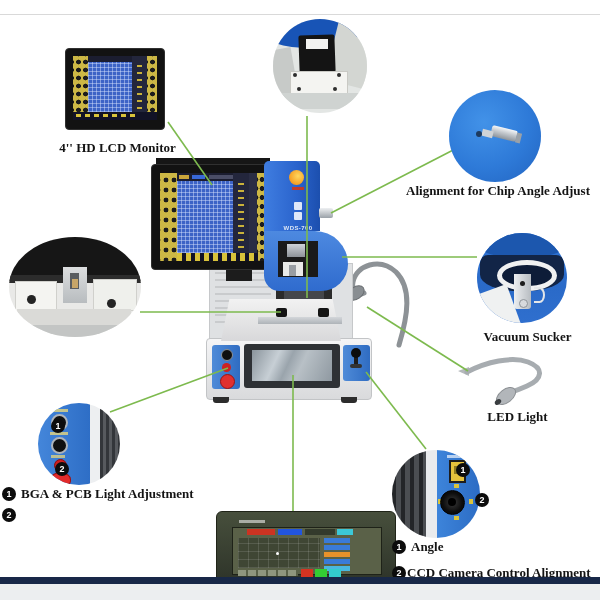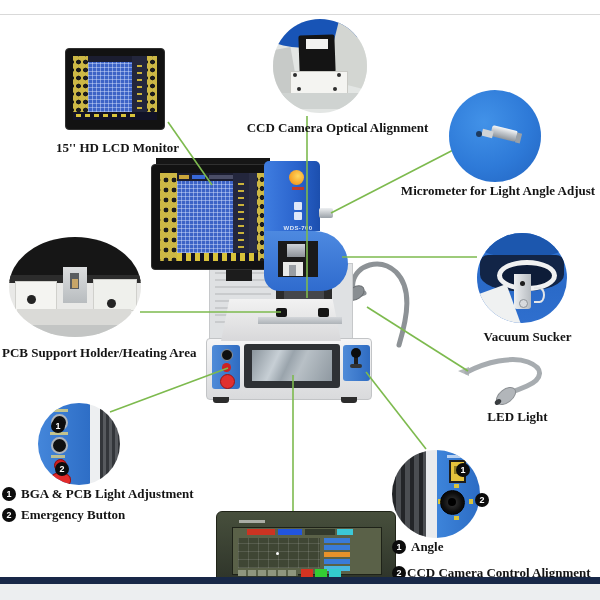--- a/index.html
+++ b/index.html
@@ -58,21 +58,21 @@
     <div class="a bluegrid" style="left:22px;top:7px;width:44px;height:64px;"></div>
     <div class="a hdr ydash" style="left:22px;top:7px;width:44px;height:6px;"></div>
     <div class="a darkcol" style="left:66px;top:7px;width:15px;height:64px;">
       <div class="a ytick" style="left:5px;top:4px;width:5px;height:56px;"></div>
     </div>
     <div class="a ys" style="left:81px;top:7px;width:10px;height:64px;"></div>
     <div class="a statusbar" style="left:7px;top:63px;width:84px;height:8px;">
       <div class="a ydash" style="left:3px;top:2px;width:62px;height:3px;"></div>
     </div>
   </div>
-  <div class="lbl lbl-c" style="left:35px;top:141px;width:165px;">15'' HD LCD Monitor</div>
+  <div class="lbl lbl-c" style="left:35px;top:141px;width:165px;">4'' HD LCD Monitor</div>
 
   <div class="a" style="left:156px;top:158px;width:114px;height:10px;background:#161616;z-index:20;"></div>
 
   <div class="a mon-bezel" style="left:151px;top:164px;width:122px;height:104px;z-index:21;">
     <div class="a ys" style="left:8px;top:8px;width:17px;height:88px;background-size:8px 10px;"></div>
     <div class="a bluegrid" style="left:25px;top:8px;width:56px;height:88px;"></div>
     <div class="a hdr" style="left:25px;top:8px;width:81px;height:8px;">
       <div class="a" style="left:2px;top:2px;width:10px;height:4px;background:#caa53a;"></div>
       <div class="a" style="left:15px;top:2px;width:13px;height:4px;background:#3868d8;"></div>
       <div class="a" style="left:32px;top:2px;width:40px;height:4px;background:#4a4d66;"></div>
@@ -149,44 +149,42 @@
     <div class="a" style="left:-4px;top:30px;width:26px;height:50px;background:#c7cac8;transform:rotate(-10deg);"></div>
     <div class="a" style="left:26px;top:16px;width:36px;height:38px;background:#141414;border-radius:2px;transform:rotate(-2deg);"></div>
     <div class="a" style="left:33px;top:20px;width:22px;height:10px;background:#f2f2f0;"></div>
     <div class="a" style="left:17px;top:52px;width:56px;height:22px;background:#f4f4f1;border:1px solid #c9c9c4;"></div>
     <div class="a" style="left:20px;top:54px;width:4px;height:4px;background:#2e2e2e;border-radius:50%;"></div>
     <div class="a" style="left:64px;top:54px;width:4px;height:4px;background:#2e2e2e;border-radius:50%;"></div>
     <div class="a" style="left:24px;top:68px;width:4px;height:4px;background:#2e2e2e;border-radius:50%;"></div>
     <div class="a" style="left:60px;top:68px;width:4px;height:4px;background:#2e2e2e;border-radius:50%;"></div>
     <div class="a" style="left:8px;top:74px;width:78px;height:16px;background:#cfd3d1;"></div>
   </div>
-  <div class="lbl lbl-c" style="left:240px;top:121px;width:195px;">CCD Camera Optical Alignment</div>
 
   <div class="circle" style="left:449px;top:90px;width:92px;height:92px;background:radial-gradient(circle at 38% 35%,#4292e8 0%,#2e7ad8 55%,#2264c0 100%);">
     <div class="a" style="left:42px;top:38px;width:26px;height:11px;background:linear-gradient(180deg,#f4f6f8,#c3c8cd 45%,#8e959c);border-radius:2px;transform:rotate(14deg);"></div>
     <div class="a" style="left:33px;top:40px;width:11px;height:7px;background:#ced3d7;transform:rotate(14deg);"></div>
     <div class="a" style="left:27px;top:41px;width:6px;height:6px;background:#1d3a5e;border-radius:50%;"></div>
     <div class="a" style="left:67px;top:43px;width:5px;height:10px;background:#9aa1a8;transform:rotate(14deg);"></div>
   </div>
-  <div class="lbl lbl-c" style="left:398px;top:184px;width:200px;">Micrometer for Light Angle Adjust</div>
+  <div class="lbl lbl-c" style="left:398px;top:184px;width:200px;">Alignment for Chip Angle Adjust</div>
 
   <div class="circle" style="left:9px;top:237px;width:132px;height:100px;background:#e9e9e7;">
     <div class="a" style="left:-6px;top:-8px;width:144px;height:52px;background:#161616;"></div>
     <div class="a" style="left:-6px;top:38px;width:144px;height:8px;background:#2c2c2c;"></div>
     <div class="a" style="left:6px;top:44px;width:40px;height:30px;background:#f4f4f1;border:1px solid #d0d0cc;"></div>
     <div class="a" style="left:84px;top:42px;width:42px;height:30px;background:#eff0ec;border:1px solid #d0d0cc;"></div>
     <div class="a" style="left:54px;top:30px;width:24px;height:36px;background:linear-gradient(180deg,#dcdedf,#b8bcbf);"></div>
     <div class="a" style="left:61px;top:36px;width:9px;height:16px;background:#5a5d60;"></div>
     <div class="a" style="left:63px;top:42px;width:6px;height:9px;background:#c8a668;"></div>
     <div class="a" style="left:18px;top:58px;width:9px;height:9px;background:#242424;border-radius:50%;"></div>
     <div class="a" style="left:98px;top:62px;width:9px;height:9px;background:#242424;border-radius:50%;"></div>
     <div class="a" style="left:8px;top:72px;width:114px;height:16px;background:#dadad7;"></div>
     <div class="a" style="left:0;top:88px;width:132px;height:12px;background:#c3c5c4;"></div>
   </div>
-  <div class="lbl" style="left:2px;top:346px;">PCB Support Holder/Heating Area</div>
 
   <div class="circle" style="left:38px;top:403px;width:82px;height:82px;background:#fff;">
     <div class="a" style="left:0;top:0;width:52px;height:82px;background:linear-gradient(90deg,#4486da,#2e6ec6);"></div>
     <div class="a" style="left:52px;top:0;width:10px;height:82px;background:#edeff1;"></div>
     <div class="a stripesD" style="left:62px;top:0;width:20px;height:82px;"></div>
     <div class="a" style="left:12px;top:6px;width:18px;height:3px;background:rgba(240,220,120,.75);"></div>
     <div class="a" style="left:13px;top:11px;width:13px;height:13px;background:#101010;border:2px solid #aeb4ba;border-radius:50%;"></div>
     <div class="a" style="left:12px;top:29px;width:18px;height:3px;background:rgba(240,220,120,.75);"></div>
     <div class="a" style="left:13px;top:34px;width:13px;height:13px;background:#101010;border:2px solid #aeb4ba;border-radius:50%;"></div>
     <div class="a" style="left:13px;top:52px;width:14px;height:3px;background:rgba(240,220,120,.7);"></div>
@@ -194,21 +192,20 @@
     <div class="a" style="left:12px;top:69px;width:19px;height:13px;background:#e22b2b;border:1px solid #9c1212;border-radius:50% 50% 40% 40%;"></div>
   </div>
   <div class="badge onc" style="left:51px;top:419px;">1</div>
   <div class="badge onc" style="left:55px;top:462px;">2</div>
   <div class="badge-row" style="left:2px;top:487px;">
     <span class="badge">1</span>
     <span class="lbl" style="position:static;">BGA &amp; PCB Light Adjustment</span>
   </div>
   <div class="badge-row" style="left:2px;top:508px;">
     <span class="badge">2</span>
-    <span class="lbl" style="position:static;">Emergency Button</span>
   </div>
 
   <div class="circle" style="left:477px;top:233px;width:90px;height:90px;background:linear-gradient(180deg,#2e74d6 0%,#2a6ac8 60%,#2f6fce 100%);">
     <div class="a" style="left:4px;top:0;width:82px;height:24px;background:#1c57ae;border-radius:0 0 40% 40%;"></div>
     <div class="a" style="left:3px;top:22px;width:84px;height:36px;background:#122547;border-radius:8px 8px 45% 45%;"></div>
     <div class="a" style="left:20px;top:27px;width:50px;height:21px;background:#0d1c38;border:5px solid #f0f1f2;border-radius:50%;"></div>
     <div class="a" style="left:37px;top:41px;width:17px;height:35px;background:linear-gradient(90deg,#eceef0,#b7bcc1);border-radius:0 0 3px 3px;"></div>
     <div class="a" style="left:43px;top:48px;width:5px;height:5px;background:#1c1c1c;border-radius:50%;"></div>
     <div class="a" style="left:42px;top:66px;width:7px;height:7px;background:#d7dadd;border:1.5px solid #8e9398;border-radius:50%;"></div>
     <div class="a" style="left:57px;top:54px;width:9px;height:12px;border:2px solid #e4e7e9;border-left:none;border-radius:0 60% 60% 0;"></div>

